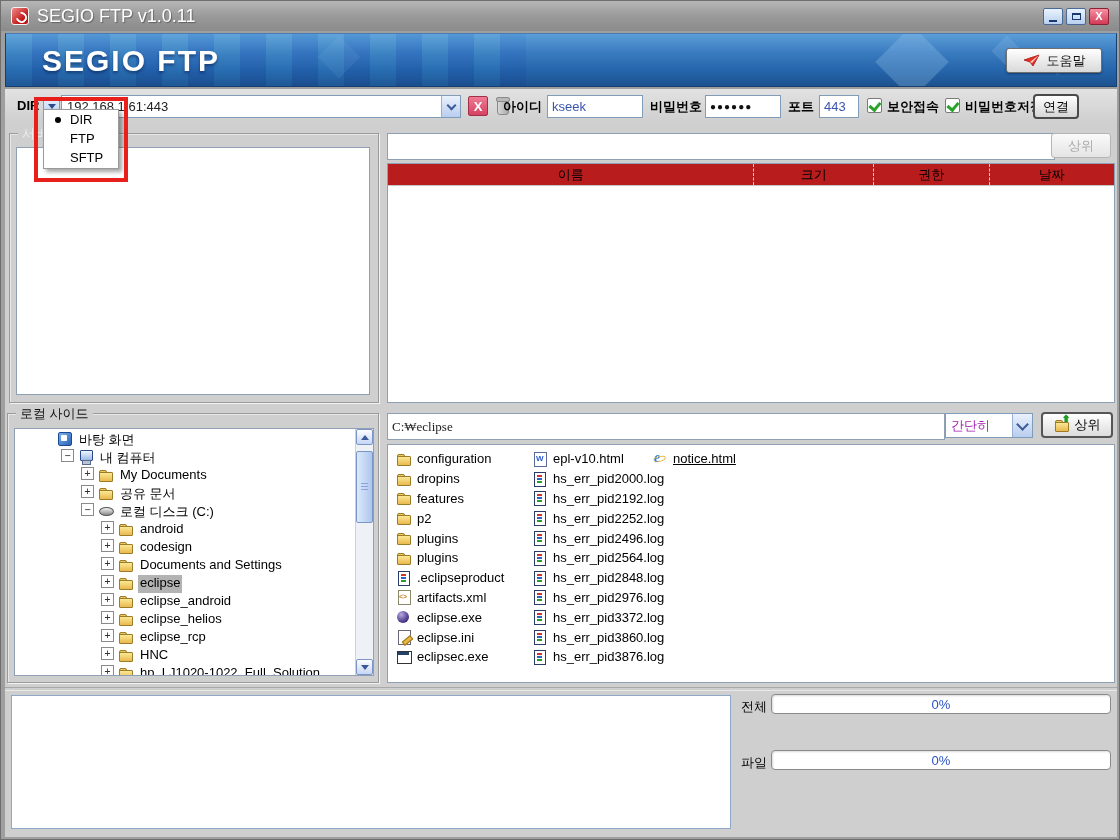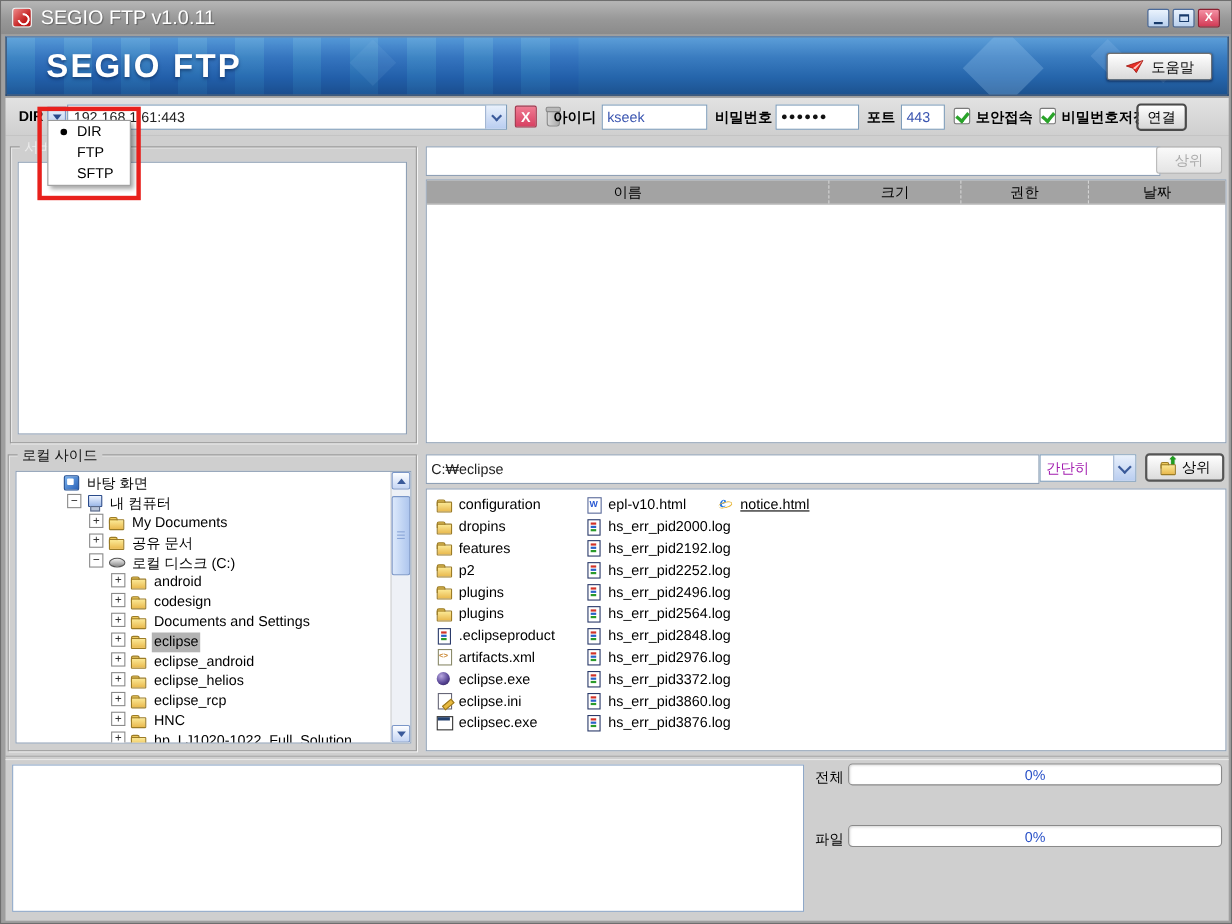--- a/index.html
+++ b/index.html
@@ -73,21 +73,21 @@
   .gb-label{position:absolute;top:-9px;left:8px;background:#cfcfcf;padding:0 4px;font-size:13px;}
   .white-box{position:absolute;background:#fff;border:1px solid #8fa0b5;}
 
   
   #srv-group{left:8px;top:132px;width:368px;height:268px;}
   #srv-list{left:6px;top:13px;width:352px;height:246px;}
   #srv-path{left:386px;top:132px;width:658px;color:#222;}
   .up-btn-disabled{position:absolute;left:1050px;top:132px;width:60px;height:25px;border:1px solid #b5b5b5;border-radius:3px;
     background:linear-gradient(180deg,#fafafa,#e4e4e4);color:#aaa;font-size:13px;display:flex;align-items:center;justify-content:center;box-sizing:border-box;}
   #srv-files{left:386px;top:162px;width:726px;height:238px;}
-  .col-header{display:flex;height:21px;border-bottom:1px solid #c8c8c8;background:#a3a3a3;font-size:13px;color:#000;}
+  .col-header{display:flex;height:21px;border-bottom:1px solid #c8c8c8;background:#b91c1c;font-size:13px;color:#000;}
   .col-header .col{display:flex;align-items:center;justify-content:center;border-left:1px dashed #d4d4d4;height:100%;}
   .col-header .col:first-child{border-left:none;}
 
   
   #loc-group{left:6px;top:412px;width:370px;height:268px;}
   #tree-box{left:6px;top:14px;width:358px;height:246px;overflow:hidden;}
   .tree-inner{position:absolute;left:0;top:0;right:17px;bottom:0;overflow:hidden;padding-top:2px;}
   .tree-row{display:flex;height:18px;font-size:13px;color:#000;white-space:nowrap;margin-left:40px;}
   .toggle{display:inline-flex;align-items:center;justify-content:center;width:11px;height:11px;border:1px solid #8a8a8a;
     background:#fff;color:#333;font-size:10px;line-height:1;margin-right:4px;flex:none;font-family:"DejaVu Sans Mono",monospace;}
@@ -318,21 +318,21 @@
             <span class="sb-tri-up"></span>
           </div>
         <div class="sb-thumb"></div>
         <div class="sb-btn sb-down">
             <span class="sb-tri-down"></span>
           </div>
       </div>
     </div>
   </div>
 
-  <input class="tb-input white-box" id="loc-path" style="position: absolute; height: 25px;" value="C:₩eclipse">
+  <input class="tb-input white-box" id="loc-path" style="position: absolute; height: 25px; font-family: Liberation Serif, serif;" value="C:₩eclipse">
   <span class="view-select">
     <span class="vs-text">간단히</span>
     <span class="drop-btn" style="height:23px;">
         <span class="chev"></span>
       </span>
   </span>
   <span class="up-btn">
     <span class="ic ic-folder" style="position:relative;">
         <span class="up-arrow">⬆</span>
       </span>

